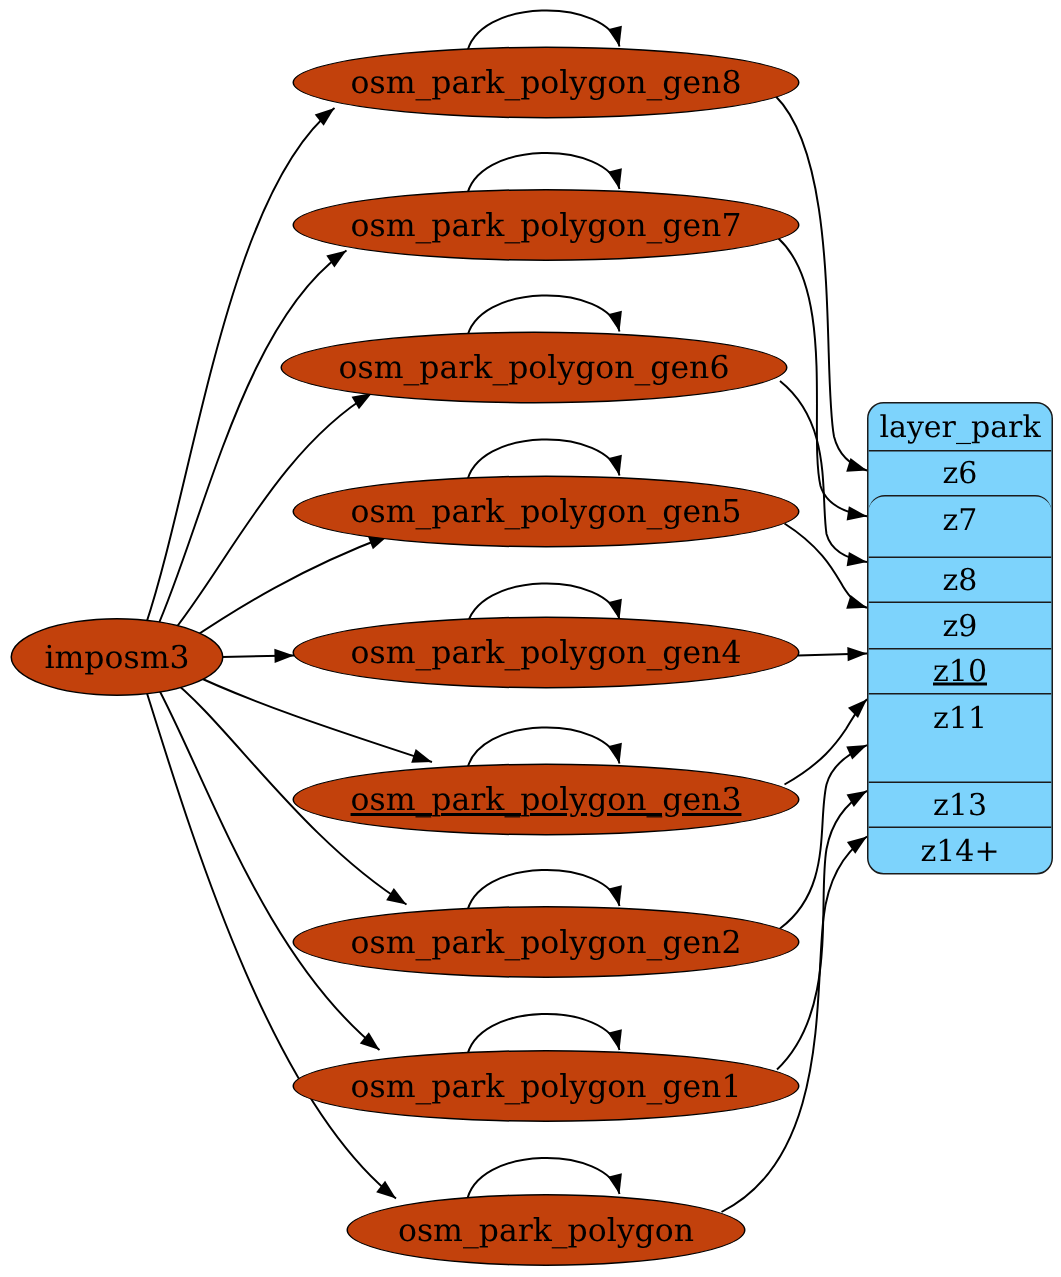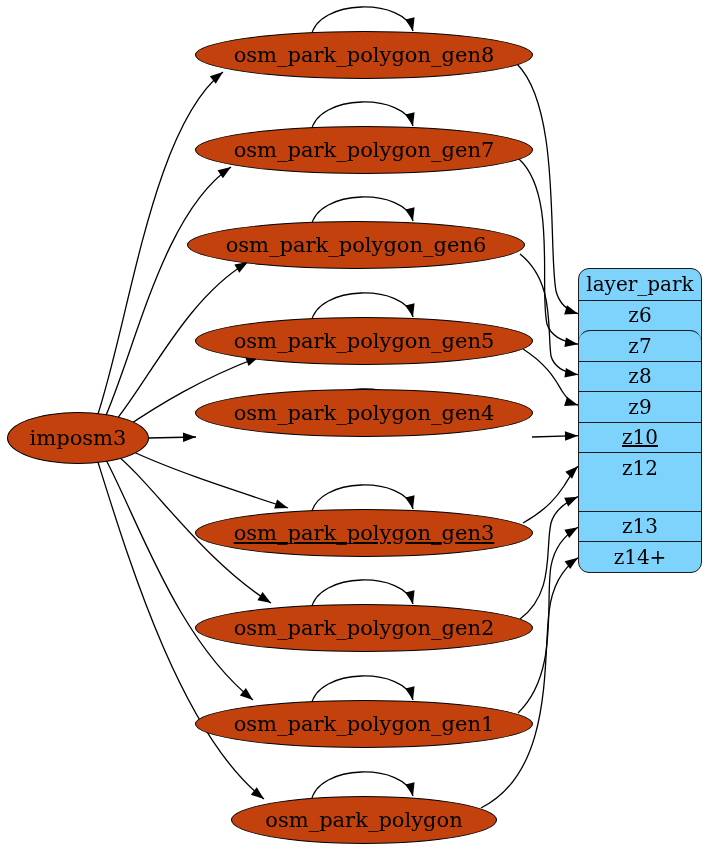--- a/index.html
+++ b/index.html
@@ -147,40 +147,40 @@
       </div>
       <div class="ellipse" style="left: 195px; top: 126px; width: 336px; height: 46px;">
         <span>osm_park_polygon_gen7</span>
       </div>
       <div class="ellipse" style="left: 187px; top: 221px; width: 336px; height: 46px;">
         <span>osm_park_polygon_gen6</span>
       </div>
       <div class="ellipse" style="left: 195px; top: 317px; width: 336px; height: 46px;">
         <span>osm_park_polygon_gen5</span>
       </div>
-      <div class="ellipse" style="left: 195px; top: 389px; width: 336px; height: 46px; justify-content: center;">
+      <div class="ellipse" style="left: 195px; top: 411px; width: 336px; height: 46px; justify-content: center;">
         <span>osm_park_polygon_gen4</span>
       </div>
       <div class="ellipse" style="left: 195px; top: 509px; width: 336px; height: 46px; text-decoration: underline;">
         <span>osm_park_polygon_gen3</span>
       </div>
       <div class="ellipse" style="left: 195px; top: 604px; width: 336px; height: 46px;">
         <span>osm_park_polygon_gen2</span>
       </div>
       <div class="ellipse" style="left: 195px; top: 700px; width: 336px; height: 46px;">
         <span>osm_park_polygon_gen1</span>
       </div>
       <div class="ellipse" style="left: 231px; top: 796px; width: 264px; height: 46px;">
         <span>osm_park_polygon</span>
       </div>
     </div>
   <div class="ltable" id="layer-table" style="left: 578px; top: 268px; width: 124px;">
       <div class="lrow first" style="height: 30.5px;">layer_park</div>
       <div class="lrow" style="height: 30.5px;">z6</div>
       <div class="lrow" style="height: 30.5px; border-radius: 11px;">z7</div>
-      <div class="lrow" style="height: 30.5px;">z8</div>
+      <div class="lrow" style="height: 30.5px; margin-top: 10px;">z8</div>
       <div class="lrow" style="height: 30.5px;">z9</div>
       <div class="lrow" style="height: 30.5px; text-decoration: underline;">z10</div>
-      <div class="lrow" style="height: 30.5px;">z12</div>
+      <div class="lrow" style="height: 30.5px;">z11</div>
       <div class="lrow" style="height: 30.5px; margin-top: 28px;">z13</div>
       <div class="lrow" style="height: 30.5px;">z14+</div>
     </div>
 </div>
 
 </body></html>

